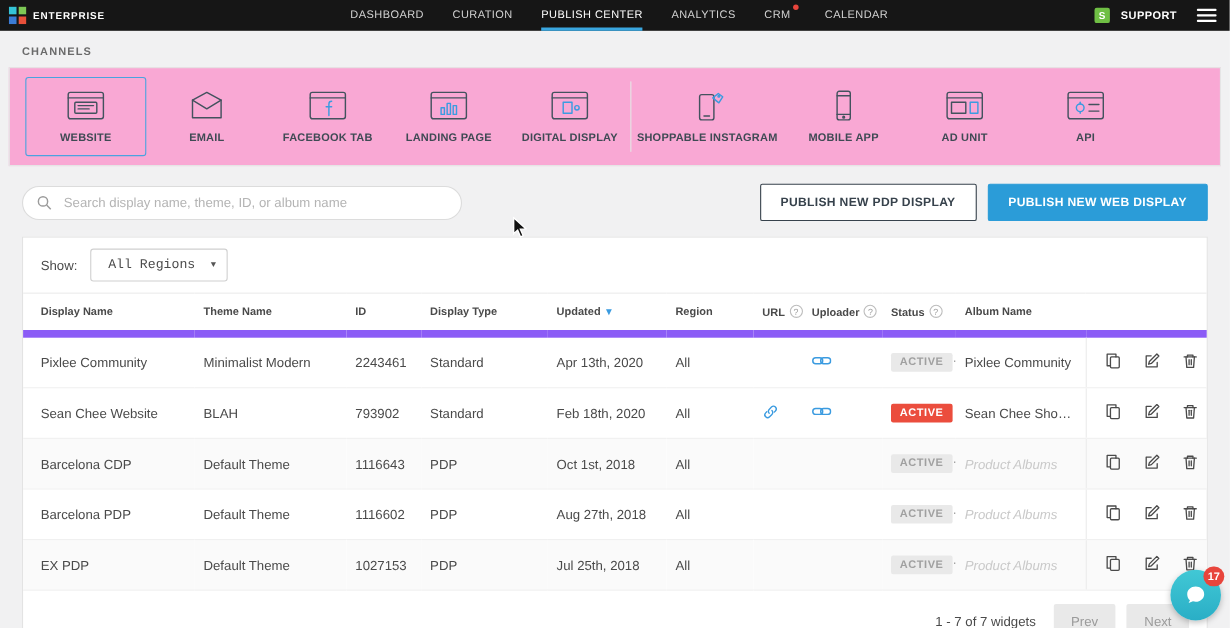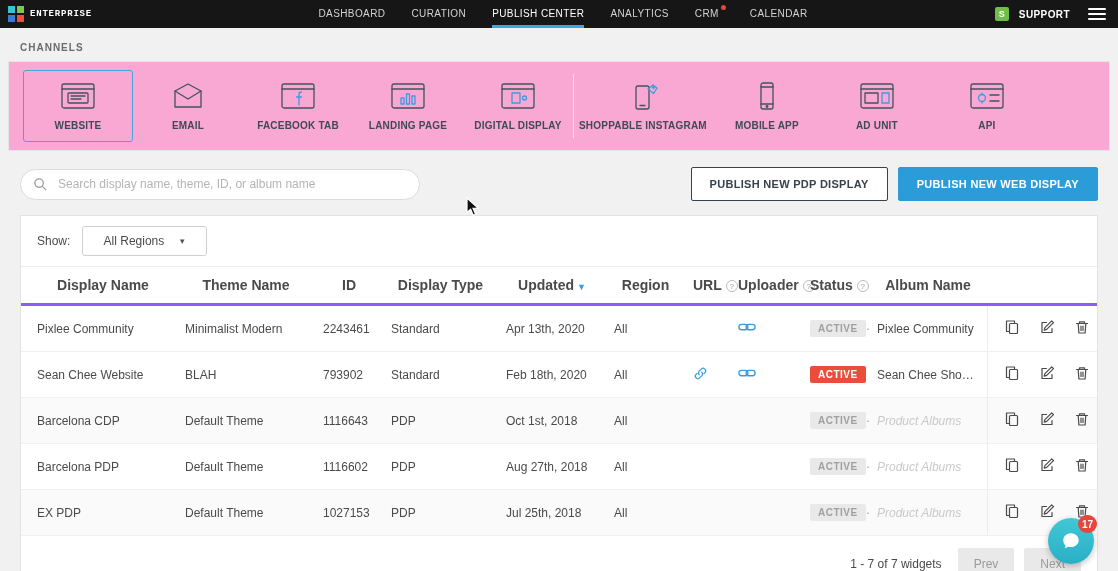--- a/index.html
+++ b/index.html
@@ -4,21 +4,21 @@
 <style>
   * { box-sizing: border-box; }
   html,body { margin:0; padding:0; }
   body {
     width:1118px; height:571px; overflow:hidden; position:relative;
     font-family:"Liberation Sans", sans-serif;
     background:#f1f1f2; color:#4a4a4a;
   }
   
   .topbar { height:28px; background:#161616; display:flex; align-items:center; color:#fff; padding-left:8px; }
-  .brand { display:flex; align-items:center; gap:6px; width:200px;font-family:Liberation Mono, monospace; }
+  .brand { display:flex; align-items:center; gap:6px; width:200px; }
   .brand-name { font-size:9px; font-weight:bold; letter-spacing:.8px; color:#fff; }
   .topnav { flex:1; display:flex; justify-content:center; gap:26px; height:28px; }
   .nav-item { font-size:10px; letter-spacing:.4px; color:#d3d3d3; line-height:28px; height:28px; cursor:pointer; position:relative; }
   .nav-item.active { color:#fff; border-bottom:3px solid #3aa7e0; }
   .nav-dot { display:none; width:5px; height:5px; border-radius:50%; background:#e8453c; position:relative; top:-7px; left:2px; }
   .nav-item.has-badge .nav-dot { display:inline-block; }
   .top-right { display:flex; align-items:center; gap:10px; padding-right:12px; width:200px; justify-content:flex-end; }
   .support-avatar { width:14px; height:14px; background:#6fbf44; border-radius:2px; color:#fff; font-size:9px; font-weight:bold; display:flex; align-items:center; justify-content:center; }
   .support-label { font-size:10px; font-weight:bold; letter-spacing:.4px; color:#fff; }
   .hamburger { width:18px; display:flex; flex-direction:column; gap:3px; cursor:pointer; margin-left:8px; }
@@ -41,46 +41,46 @@
   .search-box input { border:none; outline:none; flex:1; font-size:12px; color:#4a4a4a; font-family:"Liberation Sans",sans-serif; background:transparent; }
   .search-box input::placeholder { color:#b4b4b4; }
   .toolbar-buttons { margin-left:auto; display:flex; gap:10px; }
   .btn { height:34px; font-size:11px; font-weight:bold; letter-spacing:.3px; padding:0 18px; border-radius:2px; cursor:pointer; font-family:"Liberation Sans",sans-serif; }
   .btn-outline { background:#fff; border:1px solid #37424c; color:#37424c; }
   .btn-primary { background:#2b9cd8; border:1px solid #2b9cd8; color:#fff; }
   
   .table-card { margin:14px 12px 0 12px; background:#fff; border:1px solid #e3e3e3; }
   .filter-row { padding:10px 16px; display:flex; align-items:center; gap:12px; }
   .show-label { font-size:12px; color:#4a4a4a; }
-  .region-select { border:1px solid #d0d0d0; border-radius:3px; height:30px; min-width:125px; padding:0 10px; display:flex; align-items:center; justify-content:center; gap:14px; font-size:12px; color:#4a4a4a; background:#fff; cursor:pointer; }
+  .region-select { border:1px solid #d0d0d0; border-radius:3px; height:30px; min-width:125px; padding:0 10px; display:flex; align-items:center; justify-content:flex-end; gap:14px; font-size:12px; color:#4a4a4a; background:#fff; cursor:pointer;font-family:Liberation Mono, monospace; }
   .chevron-down { font-size:8px; color:#555; }
   .chevron-down::after { content:"▼"; }
   table { width:100%; border-collapse:collapse; font-size:12px; color:#4a4a4a; table-layout:fixed; }
-  th { text-align:center; font-size:14px; font-weight:bold; padding:10px 8px; border-top:1px solid #ececec; border-bottom:3px solid #8b5cf6; white-space:nowrap; }
+  th { text-align:left; font-size:10px; font-weight:bold; padding:10px 8px; border-top:1px solid #ececec; border-bottom:7px solid #8b5cf6; white-space:nowrap; }
   th:first-child, td:first-child { padding-left:16px; }
   td { padding:13px 8px; border-bottom:1px solid #f0f0f0; white-space:nowrap; overflow:hidden; text-overflow:ellipsis; }
   tbody tr:nth-child(2n+3) { background:#fafafa; }
   .sort-caret { color:#3b9be0; font-size:9px; margin-left:3px; }
   .sort-caret::after { content:"▼"; }
   .help-icon { display:inline-block; width:12px; height:12px; border:1px solid #bdbdbd; border-radius:50%; color:#9b9b9b; font-size:8px; line-height:11px; text-align:center; margin-left:4px; font-weight:normal; vertical-align:1px; cursor:pointer; }
   .help-icon::after { content:"?"; }
   .badge { display:inline-block; padding:3px 8px; font-size:10px; font-weight:bold; border-radius:2px; letter-spacing:.5px; }
   .badge-gray { background:#e9e9e9; color:#a0a0a0; }
   .badge-red { background:#eb4d3d; color:#fff; }
   .placeholder { color:#c9c9c9; font-style:italic;margin-left:32px; }
   .link-icon svg { stroke:#3b9be0; fill:none; stroke-width:1.5; stroke-linecap:round; }
   .hidden { visibility:hidden; }
   .actions-cell { border-left:1px solid #ececec; text-align:center; overflow:visible; }
   .icon-btn { display:inline-block; margin:0 8px; cursor:pointer; vertical-align:middle; }
   .icon-btn svg { stroke:#4a4a4a; fill:none; stroke-width:1.2; stroke-linejoin:round; stroke-linecap:round; }
   .card-footer { padding:12px 16px; display:flex; justify-content:flex-end; align-items:center; gap:10px; }
   .page-summary { font-size:12px; color:#4a4a4a; margin-right:6px; }
   .page-btn { background:#e9e9e9; color:#9b9b9b; font-size:12px; padding:9px 16px; border-radius:2px; border:none; cursor:pointer; font-family:"Liberation Sans",sans-serif; }
   
-  .chat-launcher { position:absolute; right:24px; bottom:7px; width:46px; height:46px; border-radius:50%; background:linear-gradient(180deg,#41c8d5,#2aaec6); display:flex; align-items:center; justify-content:center; cursor:pointer; box-shadow:0 2px 6px rgba(0,0,0,.25); }
+  .chat-launcher { position:absolute; right:8px; bottom:7px; width:46px; height:46px; border-radius:50%; background:linear-gradient(180deg,#41c8d5,#2aaec6); display:flex; align-items:center; justify-content:center; cursor:pointer; box-shadow:0 2px 6px rgba(0,0,0,.25); }
   .chat-badge { position:absolute; top:-3px; right:-3px; min-width:18px; height:18px; border-radius:9px; background:#e8453c; color:#fff; font-size:10px; font-weight:bold; display:flex; align-items:center; justify-content:center; padding:0 4px; }
   
   .cursor { position:absolute; left:466px; top:197px; pointer-events:none; z-index:50; }
 </style>
 </head>
 <body>
 
 <div class="topbar">
   <div class="brand">
     <svg width="16" height="16" viewBox="0 0 16 16">

